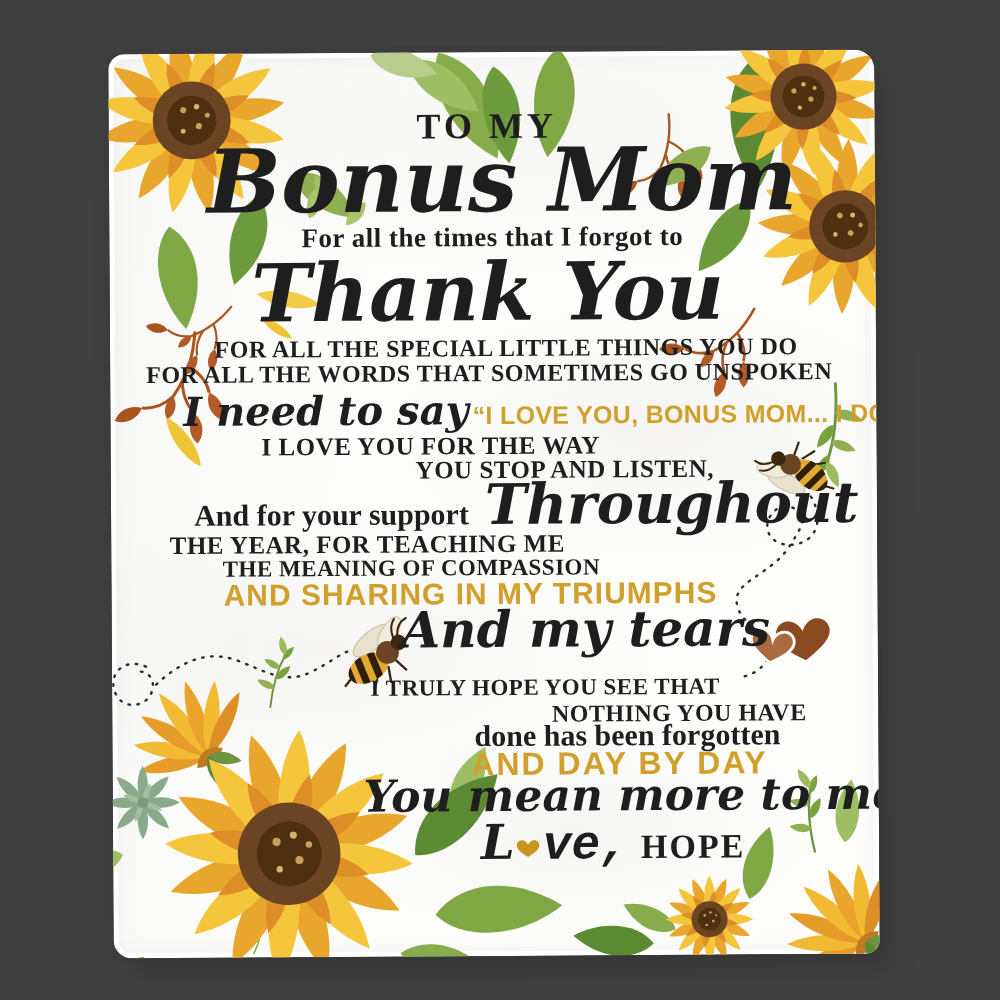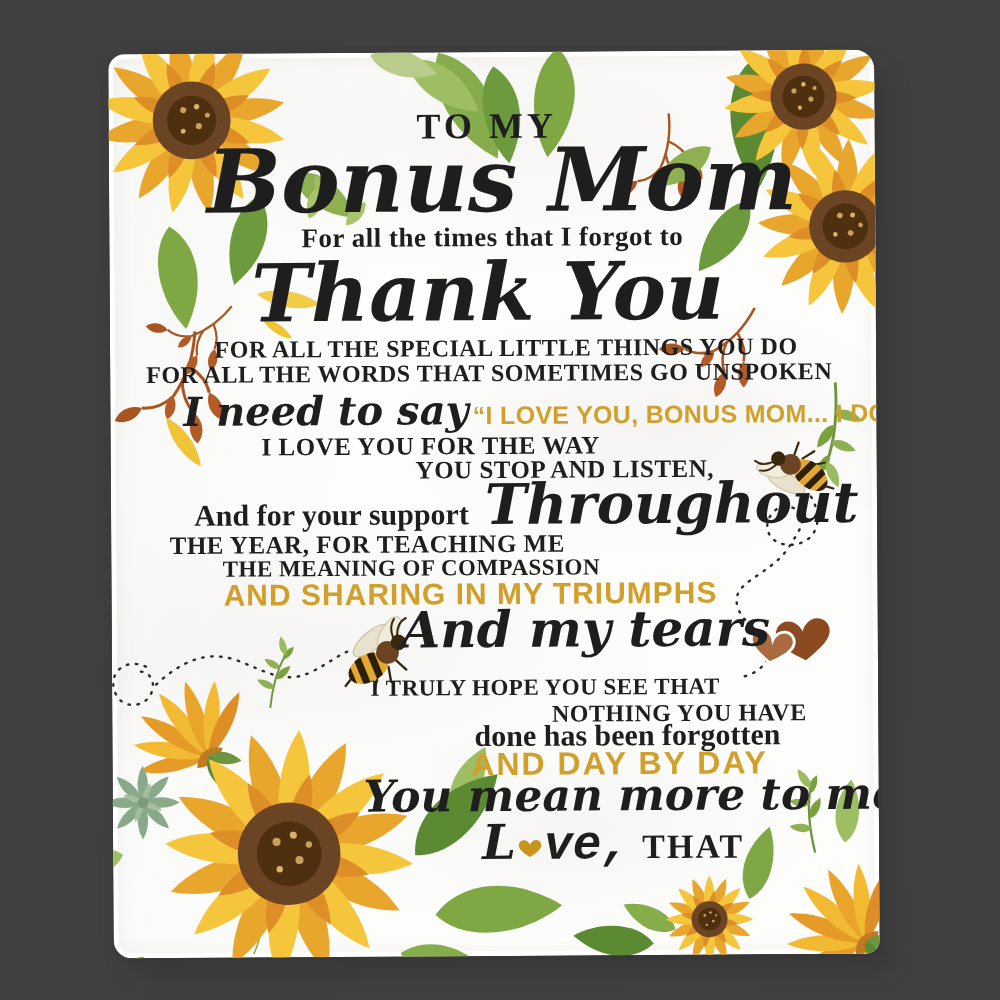--- a/index.html
+++ b/index.html
@@ -227,17 +227,17 @@
     <div class="ln c caps" style="left:165px;top:669px;font-size:30px;letter-spacing:0;">done has been forgotten</div>
     <div class="ln c gold" style="left:157px;top:696px;font-size:32px;letter-spacing:2px;">AND DAY BY DAY</div>
     <div class="ln c script" style="left:169px;top:722px;font-size:44px;">You mean more to me</div>
 
     <div class="ln row" style="left:150px;top:766px;width:700px;justify-content:center;">
       <span class="script" style="font-size:48px;">L</span>
       <svg class="heart-inline" width="24" height="24" viewBox="-32 -6 64 52">
           <use href="#heart" fill="#C8941E"></use>
         </svg>
       <span class="script" style="font-size:48px;font-family:Liberation Mono, monospace;">ve,</span>
-      <span class="caps" style="font-size:34px;letter-spacing:2px;margin-left:12px;font-weight:600;">THAT</span>
+      <span class="caps" style="font-size:34px;letter-spacing:2px;margin-left:12px;font-weight:600;">HOPE</span>
     </div>
 
   </div>
 </div>
 
 </body></html>

